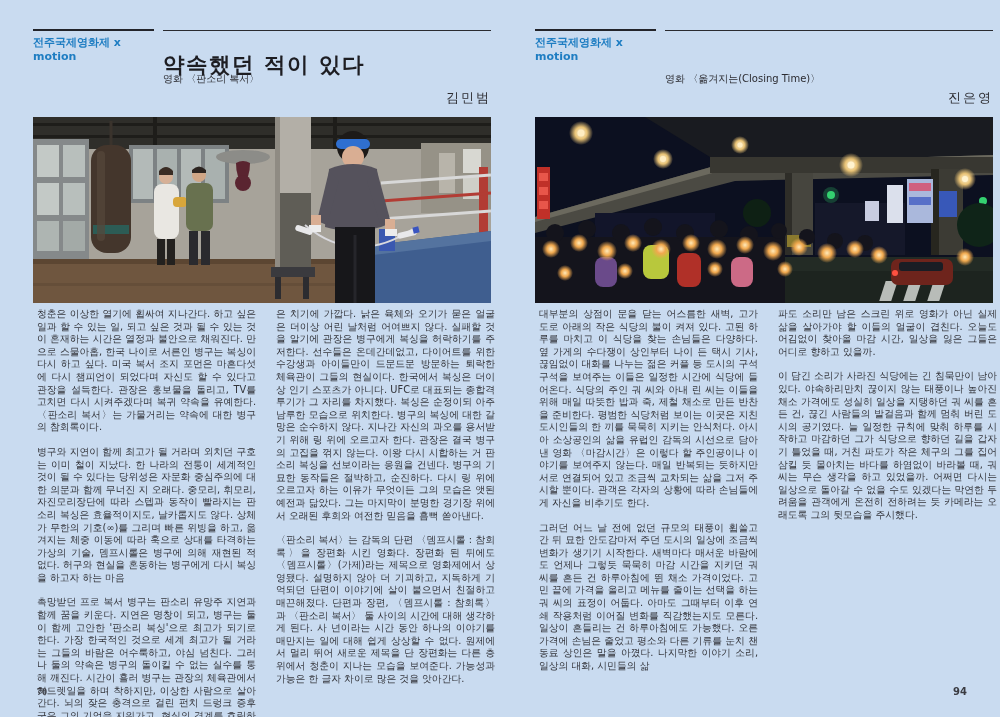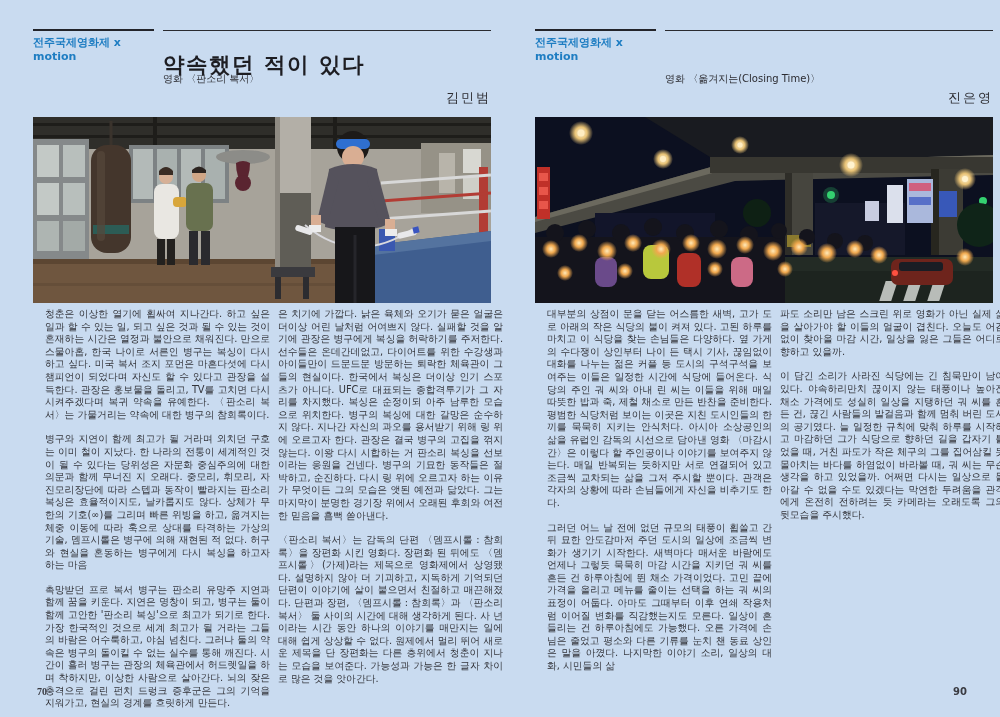--- a/index.html
+++ b/index.html
@@ -17,21 +17,21 @@
   .brand-rule{position:absolute;left:0;top:29px;width:121px;height:2px;background:#23242a;}
   .brand{position:absolute;left:0;top:35px;width:121px;font-size:11px;font-weight:bold;color:#1e7dc2;letter-spacing:0;}
   .title-rule{position:absolute;left:130px;top:30px;right:0;height:1px;background:#2a2b30;}
   .title{position:absolute;left:130px;top:36px;font-size:21.5px;font-weight:600;color:#1d1d22;letter-spacing:1.5px;white-space:nowrap;}
   .film{position:absolute;left:130px;top:72px;font-size:10px;font-weight:normal;color:#2b2b30;}
   .author{position:absolute;right:0;top:89px;font-size:13px;color:#2b2b30;letter-spacing:2px;}
 
   .photo{position:absolute;left:0;top:117px;width:458px;height:186px;overflow:hidden;background:#444;}
   .photo svg{display:block;}
 
-  .columns{position:absolute;left:12px;top:308px;width:458px;height:382px;display:flex;gap:8px;}
+  .columns{position:absolute;left:4px;top:308px;width:458px;height:382px;display:flex;gap:20px;}
   .col{width:225px;font-size:9.8px;line-height:12.6px;text-align:justify;word-break:break-all;color:#33343a;}
   .col p{margin:0 0 12px 0;}
 
   .pageno{position:absolute;bottom:20px;font-size:10px;font-weight:bold;color:#3a3b42;}
   .pageno.pl{left:37px;font-family:Liberation Serif, serif;}
   .pageno.pr{right:35px;}
 </style>
 </head>
 <body>
 
@@ -276,14 +276,14 @@
       <div class="col">
         <p>대부분의 상점이 문을 닫는 어스름한 새벽, 고가 도로 아래의 작은 식당의 불이 켜져 있다. 고된 하루를 마치고 이 식당을 찾는 손님들은 다양하다. 옆 가게의 수다쟁이 상인부터 나이 든 택시 기사, 끊임없이 대화를 나누는 젊은 커플 등 도시의 구석구석을 보여주는 이들은 일정한 시간에 식당에 들어온다. 식당의 주인 궈 씨와 아내 린 씨는 이들을 위해 매일 따뜻한 밥과 죽, 제철 채소로 만든 반찬을 준비한다. 평범한 식당처럼 보이는 이곳은 지친 도시인들의 한 끼를 묵묵히 지키는 안식처다. 아시아 소상공인의 삶을 유럽인 감독의 시선으로 담아낸 영화 〈마감시간〉은 이렇다 할 주인공이나 이야기를 보여주지 않는다. 매일 반복되는 듯하지만 서로 연결되어 있고 조금씩 교차되는 삶을 그저 주시할 뿐이다. 관객은 각자의 상황에 따라 손님들에게 자신을 비추기도 한다.</p>
         <p>그러던 어느 날 전에 없던 규모의 태풍이 휩쓸고 간 뒤 묘한 안도감마저 주던 도시의 일상에 조금씩 변화가 생기기 시작한다. 새벽마다 매서운 바람에도 언제나 그렇듯 묵묵히 마감 시간을 지키던 궈 씨를 흔든 건 하루아침에 뛴 채소 가격이었다. 고민 끝에 가격을 올리고 메뉴를 줄이는 선택을 하는 궈 씨의 표정이 어둡다. 아마도 그때부터 이후 연쇄 작용처럼 이어질 변화를 직감했는지도 모른다. 일상이 흔들리는 건 하루아침에도 가능했다. 오른 가격에 손님은 줄었고 평소와 다른 기류를 눈치 챈 동료 상인은 말을 아꼈다. 나지막한 이야기 소리, 일상의 대화, 시민들의 삶</p>
       </div>
       <div class="col">
         <p>파도 소리만 남은 스크린 위로 영화가 아닌 실제 삶을 살아가야 할 이들의 얼굴이 겹친다. 오늘도 어김없이 찾아올 마감 시간, 일상을 잃은 그들은 어디로 향하고 있을까.</p>
         <p>이 담긴 소리가 사라진 식당에는 긴 침묵만이 남아 있다. 야속하리만치 끊이지 않는 태풍이나 높아진 채소 가격에도 성실히 일상을 지탱하던 궈 씨를 흔든 건, 끊긴 사람들의 발걸음과 함께 멈춰 버린 도시의 공기였다. 늘 일정한 규칙에 맞춰 하루를 시작하고 마감하던 그가 식당으로 향하던 길을 갑자기 틀었을 때, 거친 파도가 작은 체구의 그를 집어삼킬 듯 몰아치는 바다를 하염없이 바라볼 때, 궈 씨는 무슨 생각을 하고 있었을까. 어쩌면 다시는 일상으로 돌아갈 수 없을 수도 있겠다는 막연한 두려움을 관객에게 온전히 전하려는 듯 카메라는 오래도록 그의 뒷모습을 주시했다.</p>
       </div>
     </div>
   </div>
-  <div class="pageno pr">90</div>
+  <div class="pageno pr">94</div>
 </section>
 
 </body></html>

